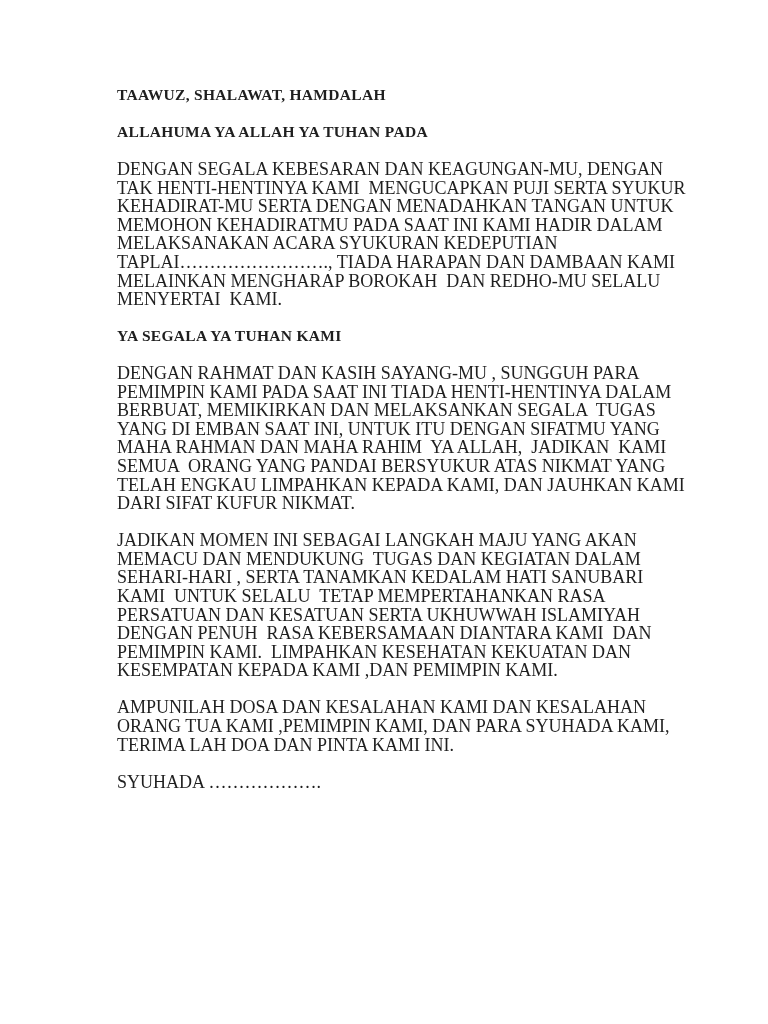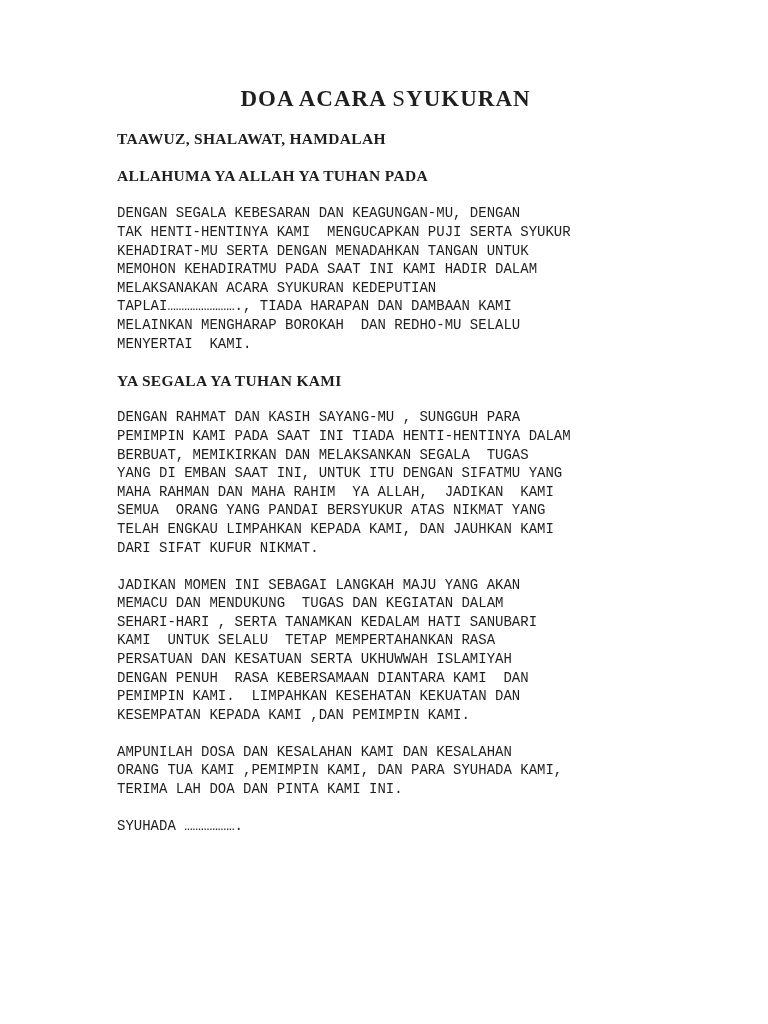--- a/index.html
+++ b/index.html
@@ -36,33 +36,31 @@
   .heading {
     margin: 0 0 18.4px 0;
     font-size: 15.5px;
     font-weight: bold;
     line-height: 18.6px;
     letter-spacing: 0.3px;
     white-space: pre;
   }
   .para {
     margin: 0 0 18.4px 0;
-    font-size: 14px;
+    font-size: 18px;
     font-weight: normal;
     line-height: 18.6px;
     white-space: pre;
-    font-family: Liberation Mono, monospace;
   }
 </style>
 </head>
 <body style="color: rgb(31, 31, 31); background: rgb(255, 255, 255);">
 
 <div class="page">
 
-  <h1 class="doc-title"><span>DOA ACARA </span><span class="regular-s">S</span><span>YUKURAN</span></h1>
 
   <p class="heading">TAAWUZ, SHALAWAT, HAMDALAH</p>
 
   <p class="heading">ALLAHUMA YA ALLAH YA TUHAN PADA</p>
 
   <p class="para">DENGAN SEGALA KEBESARAN DAN KEAGUNGAN-MU, DENGAN
 TAK HENTI-HENTINYA KAMI  MENGUCAPKAN PUJI SERTA SYUKUR
 KEHADIRAT-MU SERTA DENGAN MENADAHKAN TANGAN UNTUK
 MEMOHON KEHADIRATMU PADA SAAT INI KAMI HADIR DALAM
 MELAKSANAKAN ACARA SYUKURAN KEDEPUTIAN

